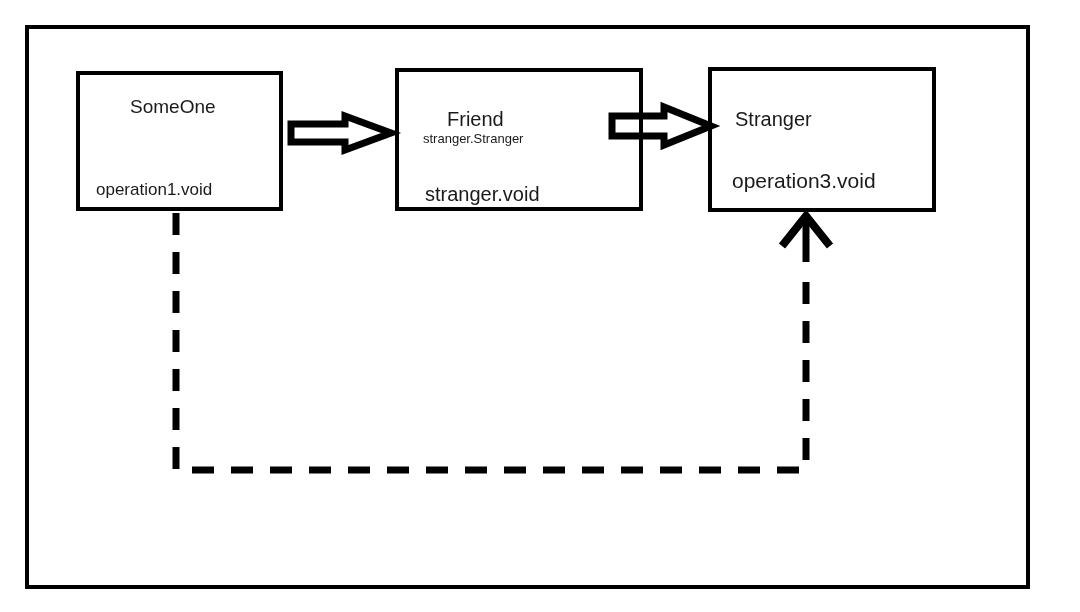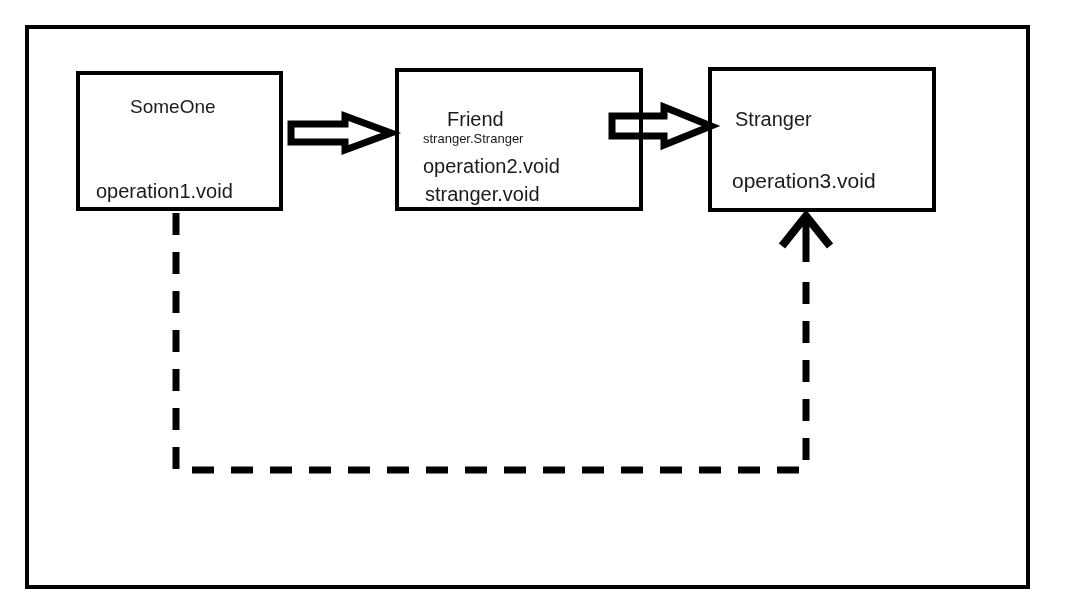--- a/index.html
+++ b/index.html
@@ -66,21 +66,21 @@
   }
   
   #someone-title {
     left: 50px;
     top: 22px;
     font-size: 19px;
   }
   #someone-op1 {
     left: 16px;
     top: 106px;
-    font-size: 20px;
+    font-size: 17px;
   }
   
   #friend-title {
     left: 48px;
     top: 37px;
     font-size: 20px;
   }
   #friend-attr {
     left: 24px;
     top: 60px;
@@ -128,21 +128,20 @@
   <div class="outer-frame"></div>
 
   <div class="class-box" id="box-someone">
     <span class="box-text" id="someone-title">SomeOne</span>
     <span class="box-text" id="someone-op1">operation1.void</span>
   </div>
 
   <div class="class-box" id="box-friend">
     <span class="box-text" id="friend-title">Friend</span>
     <span class="box-text" id="friend-attr">stranger.Stranger</span>
-    <span class="box-text" id="friend-op2">operation2.void</span>
   </div>
   <span class="box-text" id="friend-forward" style="left:423px; top:184px; position:absolute;">stranger.void</span>
 
   <div class="class-box" id="box-stranger">
     <span class="box-text" id="stranger-title">Stranger</span>
     <span class="box-text" id="stranger-op3">operation3.void</span>
   </div>
 
   <svg id="connectors" viewBox="0 0 1080 612">
 

